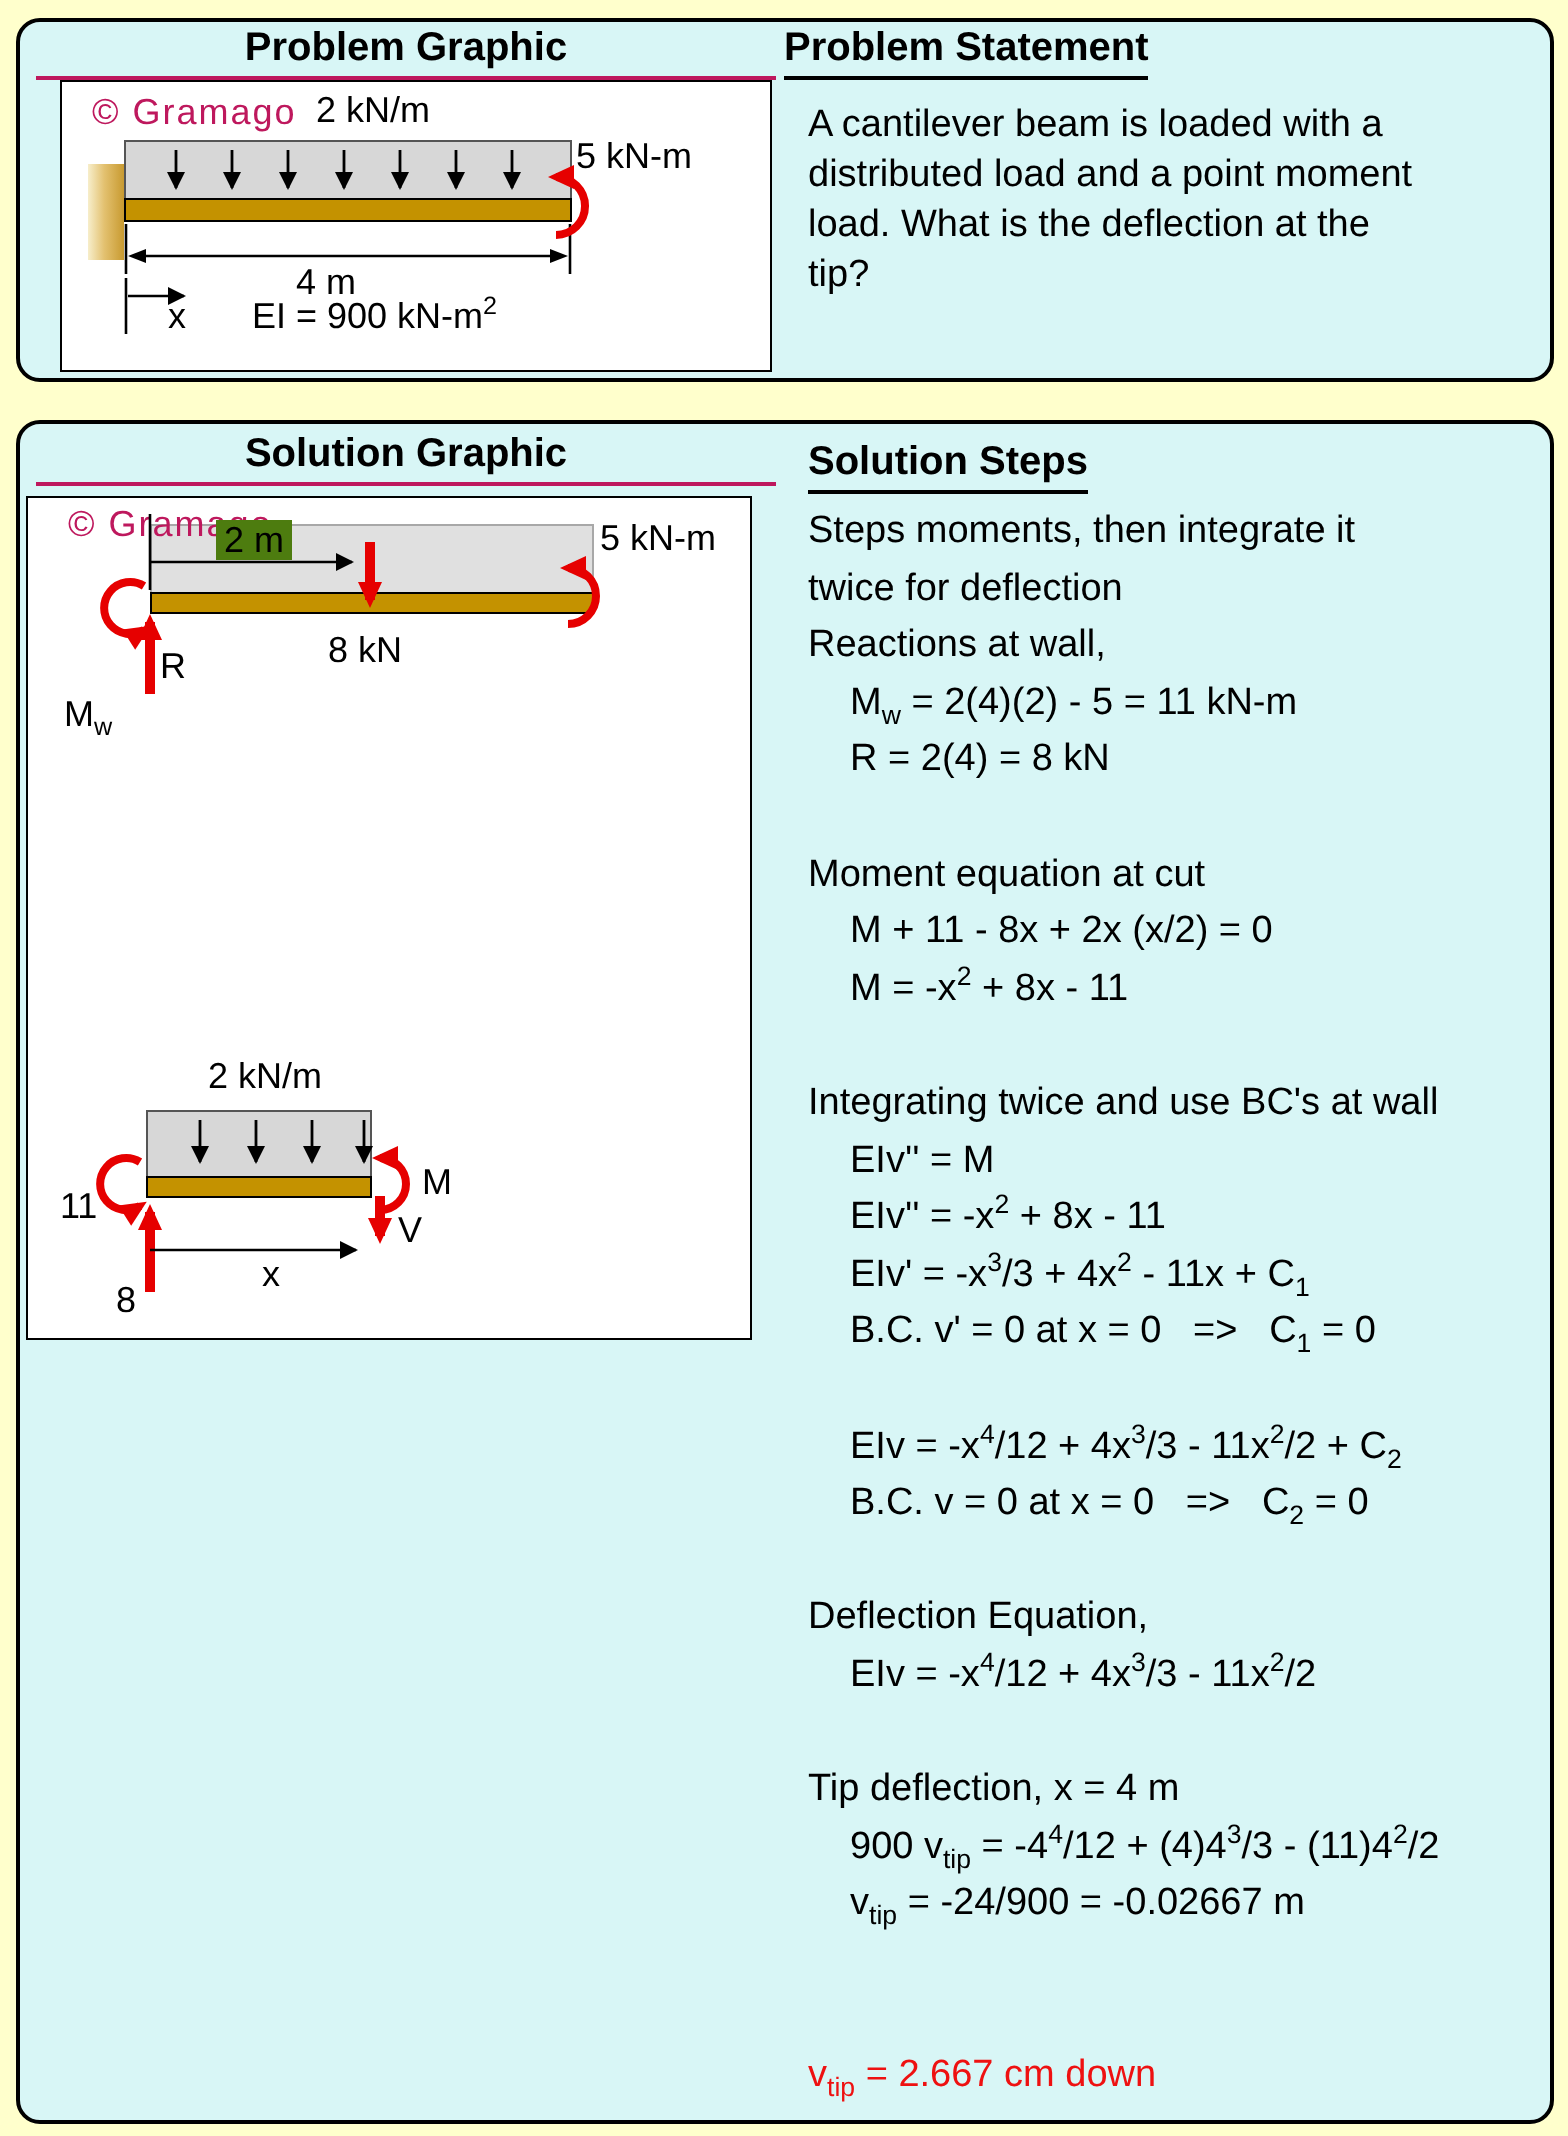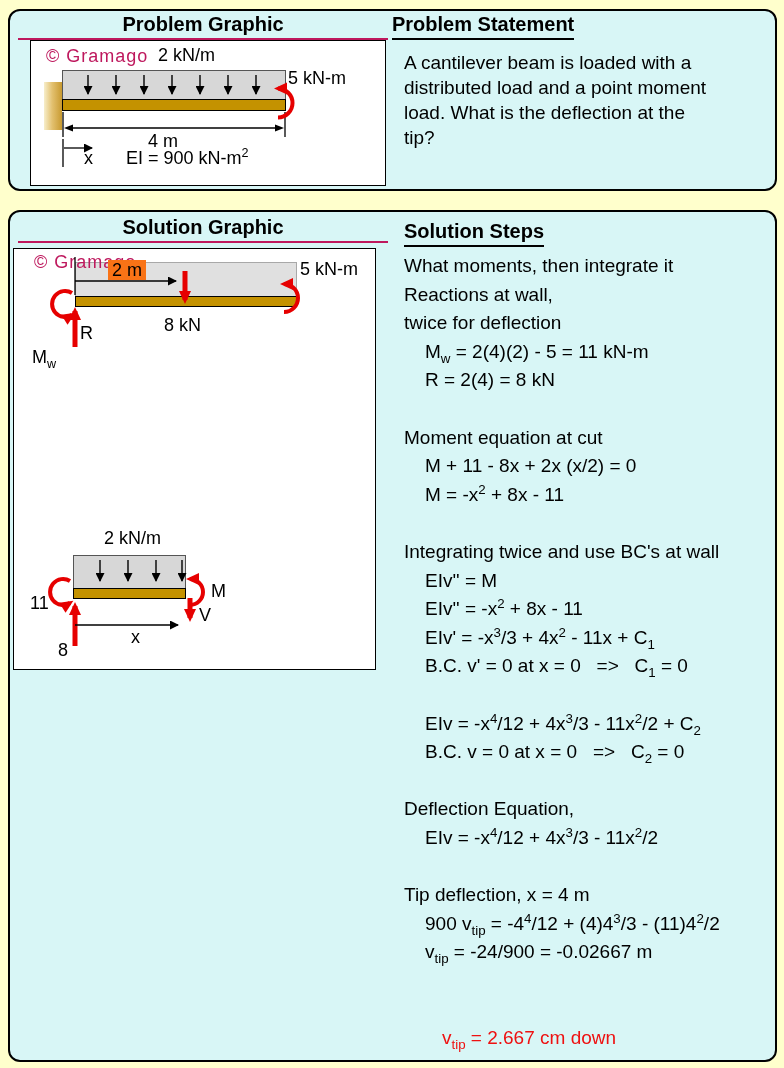--- a/index.html
+++ b/index.html
@@ -5,31 +5,31 @@
   html,body{margin:0;padding:0;background:#FFFFCC;}
   #page{position:relative;width:784px;height:1068px;background:#FFFFCC;
         font-family:"Liberation Sans",sans-serif;color:#000;overflow:hidden;}
   .panel{position:absolute;background:#D8F6F6;border:2px solid #000;border-radius:12px;box-sizing:border-box;}
   .gtitle{position:absolute;font-size:20px;font-weight:bold;white-space:nowrap;}
   .fullrule{border-bottom:2px solid #be185d;padding-bottom:2px;text-align:center;}
   .textrule{display:inline-block;border-bottom:2px solid #000;padding-bottom:2px;}
   .whitebox{position:absolute;background:#FFF;border:1px solid #000;box-sizing:border-box;}
   .lbl{position:absolute;font-size:18px;white-space:nowrap;line-height:20px;}
   .watermark{position:absolute;font-size:18px;color:#be185d;white-space:nowrap;letter-spacing:1px;}
-  .whitebg{background:#f97316;padding:0 4px;}
+  .whitebg{background:#4d7c0f;padding:0 4px;}
   .wall{position:absolute;background:linear-gradient(90deg,#F7EECb 0%,#E3C170 45%,#C89A30 100%);}
   .loadrect{position:absolute;background:#D7D7D7;border:1px solid #555;box-sizing:border-box;}
   .loadrect.ghost{background:#E0E0E0;border:1px solid #A8A8A8;}
   .beam{position:absolute;background:#C49200;border:1px solid #000;box-sizing:border-box;}
   #statement-lines{position:absolute;left:404px;top:50px;width:366px;}
   #statement-lines div{font-size:19px;line-height:25px;white-space:nowrap;}
   #steps-lines{position:absolute;left:404px;top:252px;width:372px;}
   #steps-lines div{font-size:19px;line-height:28.6px;white-space:nowrap;}
   #steps-lines .ind{padding-left:21px;}
-  #steps-lines .red{color:#EE1111;margin-left:38px;}
+  #steps-lines .red{color:#EE1111;}
   sup{font-size:70%;line-height:0;}
   sub{font-size:70%;line-height:0;}
   svg#overlay{position:absolute;left:0;top:0;pointer-events:none;}
 </style>
 </head>
 <body>
 
 <div id="page">
 
   
@@ -91,23 +91,23 @@
     <div class="lbl" style="left:58px;top:640px;">8</div>
     <div class="lbl" style="left:211px;top:581px;">M</div>
     <div class="lbl" style="left:199px;top:605px;">V</div>
     <div class="lbl" style="left:131px;top:627px;">x</div>
   </div>
 
   
   <div style="display:contents">
     <div class="gtitle" style="left:404px;top:220px;"><span class="textrule">Solution Steps</span></div>
     <div id="steps-lines">
-        <div>What moments, then integrate it</div>
+        <div>Steps moments, then integrate it</div>
+        <div>twice for deflection</div>
         <div>Reactions at wall,</div>
-        <div>twice for deflection</div>
         <div class="ind">M<sub>w</sub> = 2(4)(2) - 5 = 11 kN-m</div>
         <div class="ind">R = 2(4) = 8 kN</div>
         <div>&nbsp;</div>
         <div>Moment equation at cut</div>
         <div class="ind">M + 11 - 8x + 2x (x/2) = 0</div>
         <div class="ind">M = -x<sup>2</sup> + 8x - 11</div>
         <div>&nbsp;</div>
         <div>Integrating twice and use BC's at wall</div>
         <div class="ind">EIv'' = M</div>
         <div class="ind">EIv'' = -x<sup>2</sup> + 8x - 11</div>

